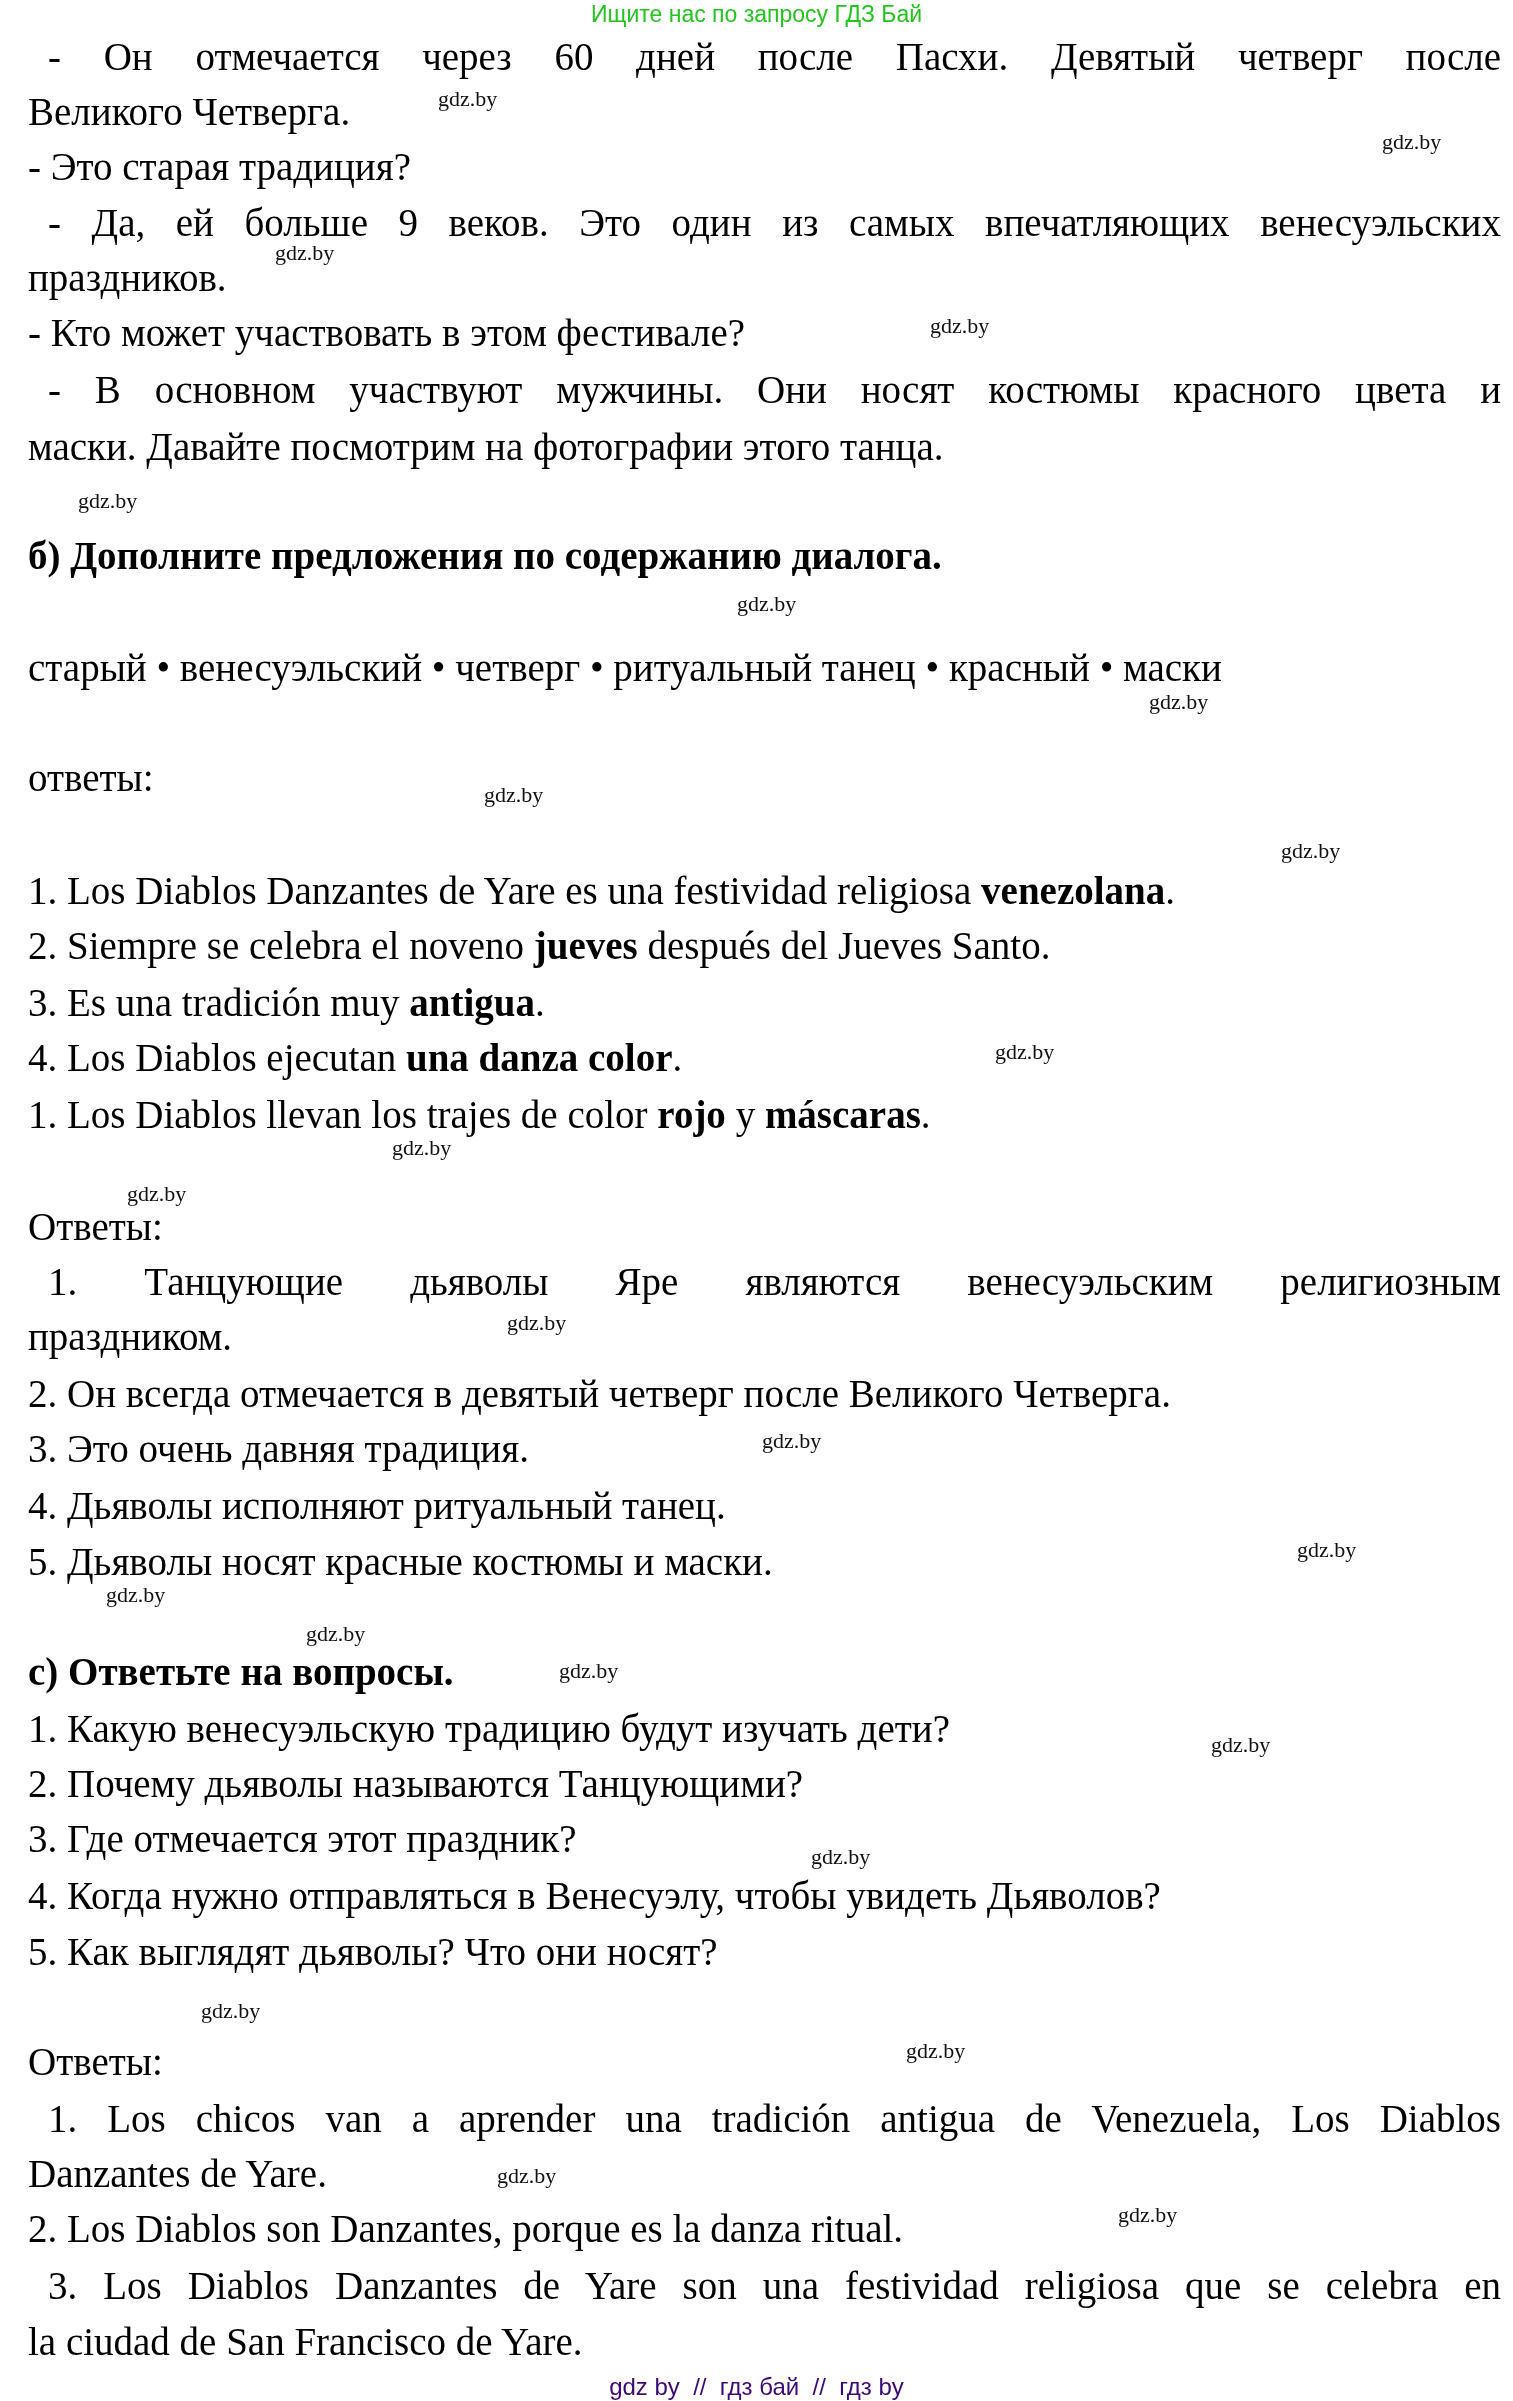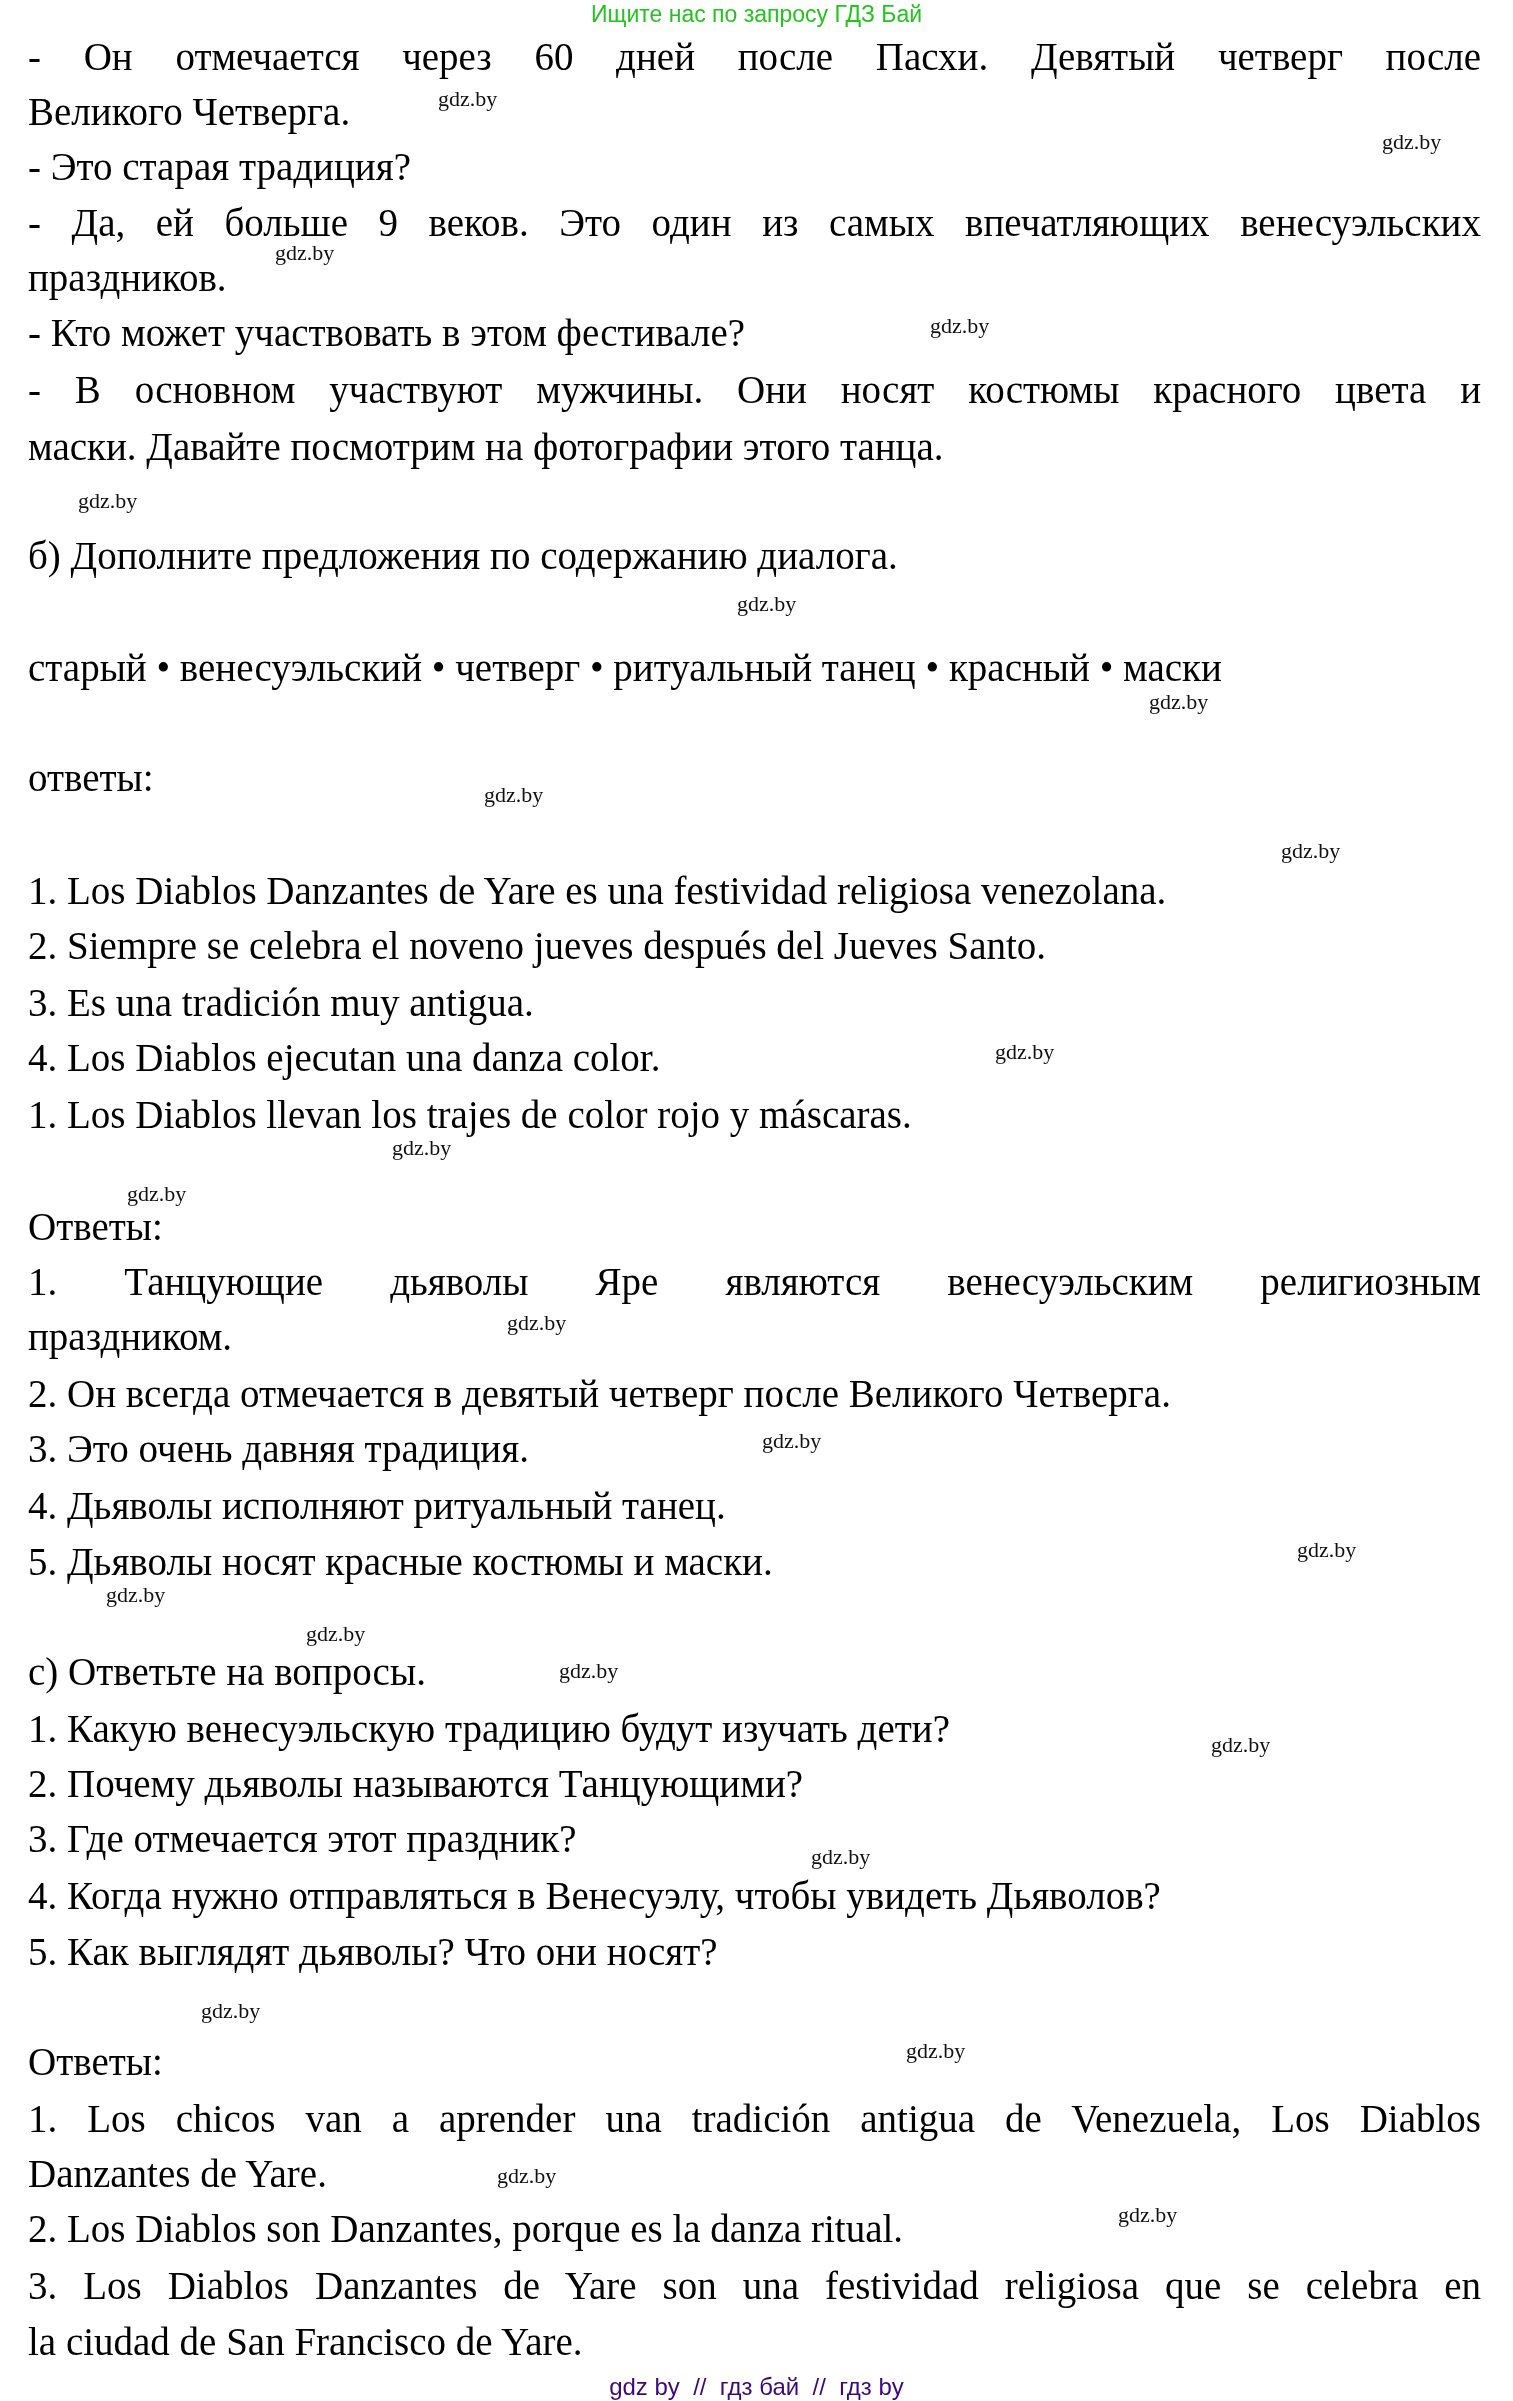--- a/index.html
+++ b/index.html
@@ -13,22 +13,22 @@
     position: absolute; top: 2371px; left: 0; width: 1513px; height: 31px;
     text-align: center; font-family: "Liberation Sans", sans-serif;
     font-size: 24px; line-height: 31px; color: #3c0a78;
     white-space: pre;
   }
   .ln {
     position: absolute; left: 28px; width: 1453px;
     font-family: "Liberation Serif", serif; font-size: 39px; line-height: 46px;
     color: #000000; white-space: nowrap;
   }
-  .just { text-align: justify; text-align-last: justify; }
-  .b { font-weight: normal; }
+  .just { text-align: justify; text-align-last: justify; margin-left: 20px; }
+  .b { font-weight: bold; }
   .wm {
     position: absolute; font-family: Liberation Serif, serif;
     font-size: 22px; line-height: 26px; color: #111111; white-space: nowrap;
   }
 </style>
 </head>
 <body>
 
 <div class="hdr">Ищите нас по запросу ГДЗ Бай</div>
 

